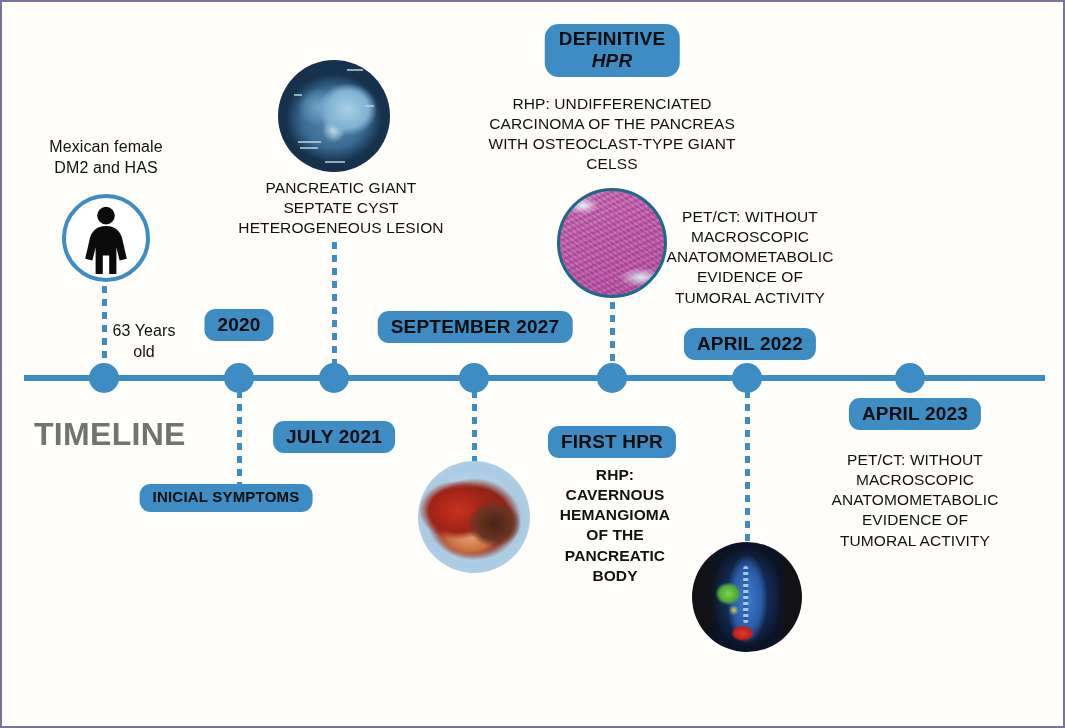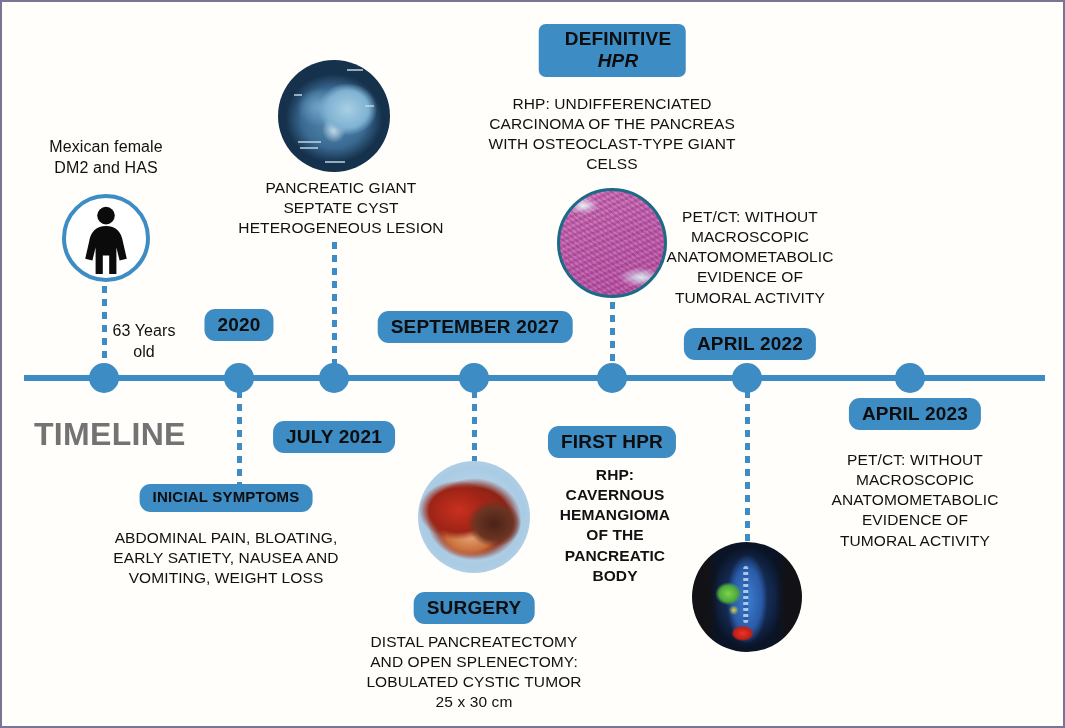--- a/index.html
+++ b/index.html
@@ -54,22 +54,22 @@
     font-weight:700;
     letter-spacing:.2px;
     padding:5px 13px 6px 13px;
     white-space:nowrap;
     transform:translateX(-50%);
     text-align:center;
     line-height:1.12;
   }
   .badge.small{font-size:15px;}
   .badge.two{
-    border-radius:7px;
-    padding:4px 14px 5px 26px;
+    border-radius:14px;
+    padding:4px 14px 5px 14px;
     white-space:normal;
   }
   .badge.two .l1{display:block;}
   .badge.two .l2{display:block;font-style:italic;}
 
   
   .txt{
     position:absolute;
     transform:translateX(-50%);
     text-align:center;
@@ -194,23 +194,20 @@
 
   <div class="txt plain" style="left:142px;top:319px;width:120px;">63 Years
 old</div>
 
   <div class="badge" style="left:237px;top:307px;">2020</div>
 
   <div class="dash" style="left:237px;top:376px;height:110px;"></div>
 
   <div class="badge small" style="left:224px;top:482px;">INICIAL SYMPTOMS</div>
 
-  <div class="txt caps" style="left:224px;top:526px;width:300px;">ABDOMINAL PAIN, BLOATING,
-EARLY SATIETY, NAUSEA AND
-VOMITING, WEIGHT LOSS</div>
 
   <div class="media ct" style="left:332px;top:58px;width:112px;height:112px;">
     <div class="tick" style="left:14%;top:30%;width:7%;height:2px;"></div>
     <div class="tick" style="left:18%;top:72%;width:20%;height:2px;"></div>
     <div class="tick" style="left:20%;top:78%;width:16%;height:2px;"></div>
     <div class="tick" style="left:62%;top:8%;width:14%;height:2px;"></div>
     <div class="tick" style="left:42%;top:90%;width:18%;height:2px;"></div>
     <div class="tick" style="left:78%;top:40%;width:8%;height:2px;"></div>
   </div>
 
@@ -221,26 +218,21 @@
   <div class="dash" style="left:332px;top:240px;height:136px;"></div>
 
   <div class="badge" style="left:332px;top:419px;">JULY 2021</div>
 
   <div class="badge" style="left:473px;top:309px;">SEPTEMBER 2027</div>
 
   <div class="dash" style="left:472px;top:376px;height:86px;"></div>
 
   <div class="media specimen" style="left:472px;top:459px;width:112px;height:112px;"></div>
 
-  <div class="badge" style="left:472px;top:590px;">SURGERY</div>
-
-  <div class="txt caps" style="left:472px;top:630px;width:320px;">DISTAL PANCREATECTOMY
-AND OPEN SPLENECTOMY:
-LOBULATED CYSTIC TUMOR
-25 x 30 cm</div>
+
 
   <div class="badge two" style="left:610px;top:22px;line-height:1.15;">
     <span class="l1">DEFINITIVE</span>
     <span class="l2">HPR</span>
   </div>
 
   <div class="txt caps" style="left:610px;top:92px;width:330px;">RHP: UNDIFFERENCIATED
 CARCINOMA OF THE PANCREAS
 WITH OSTEOCLAST-TYPE GIANT
 CELSS</div>

